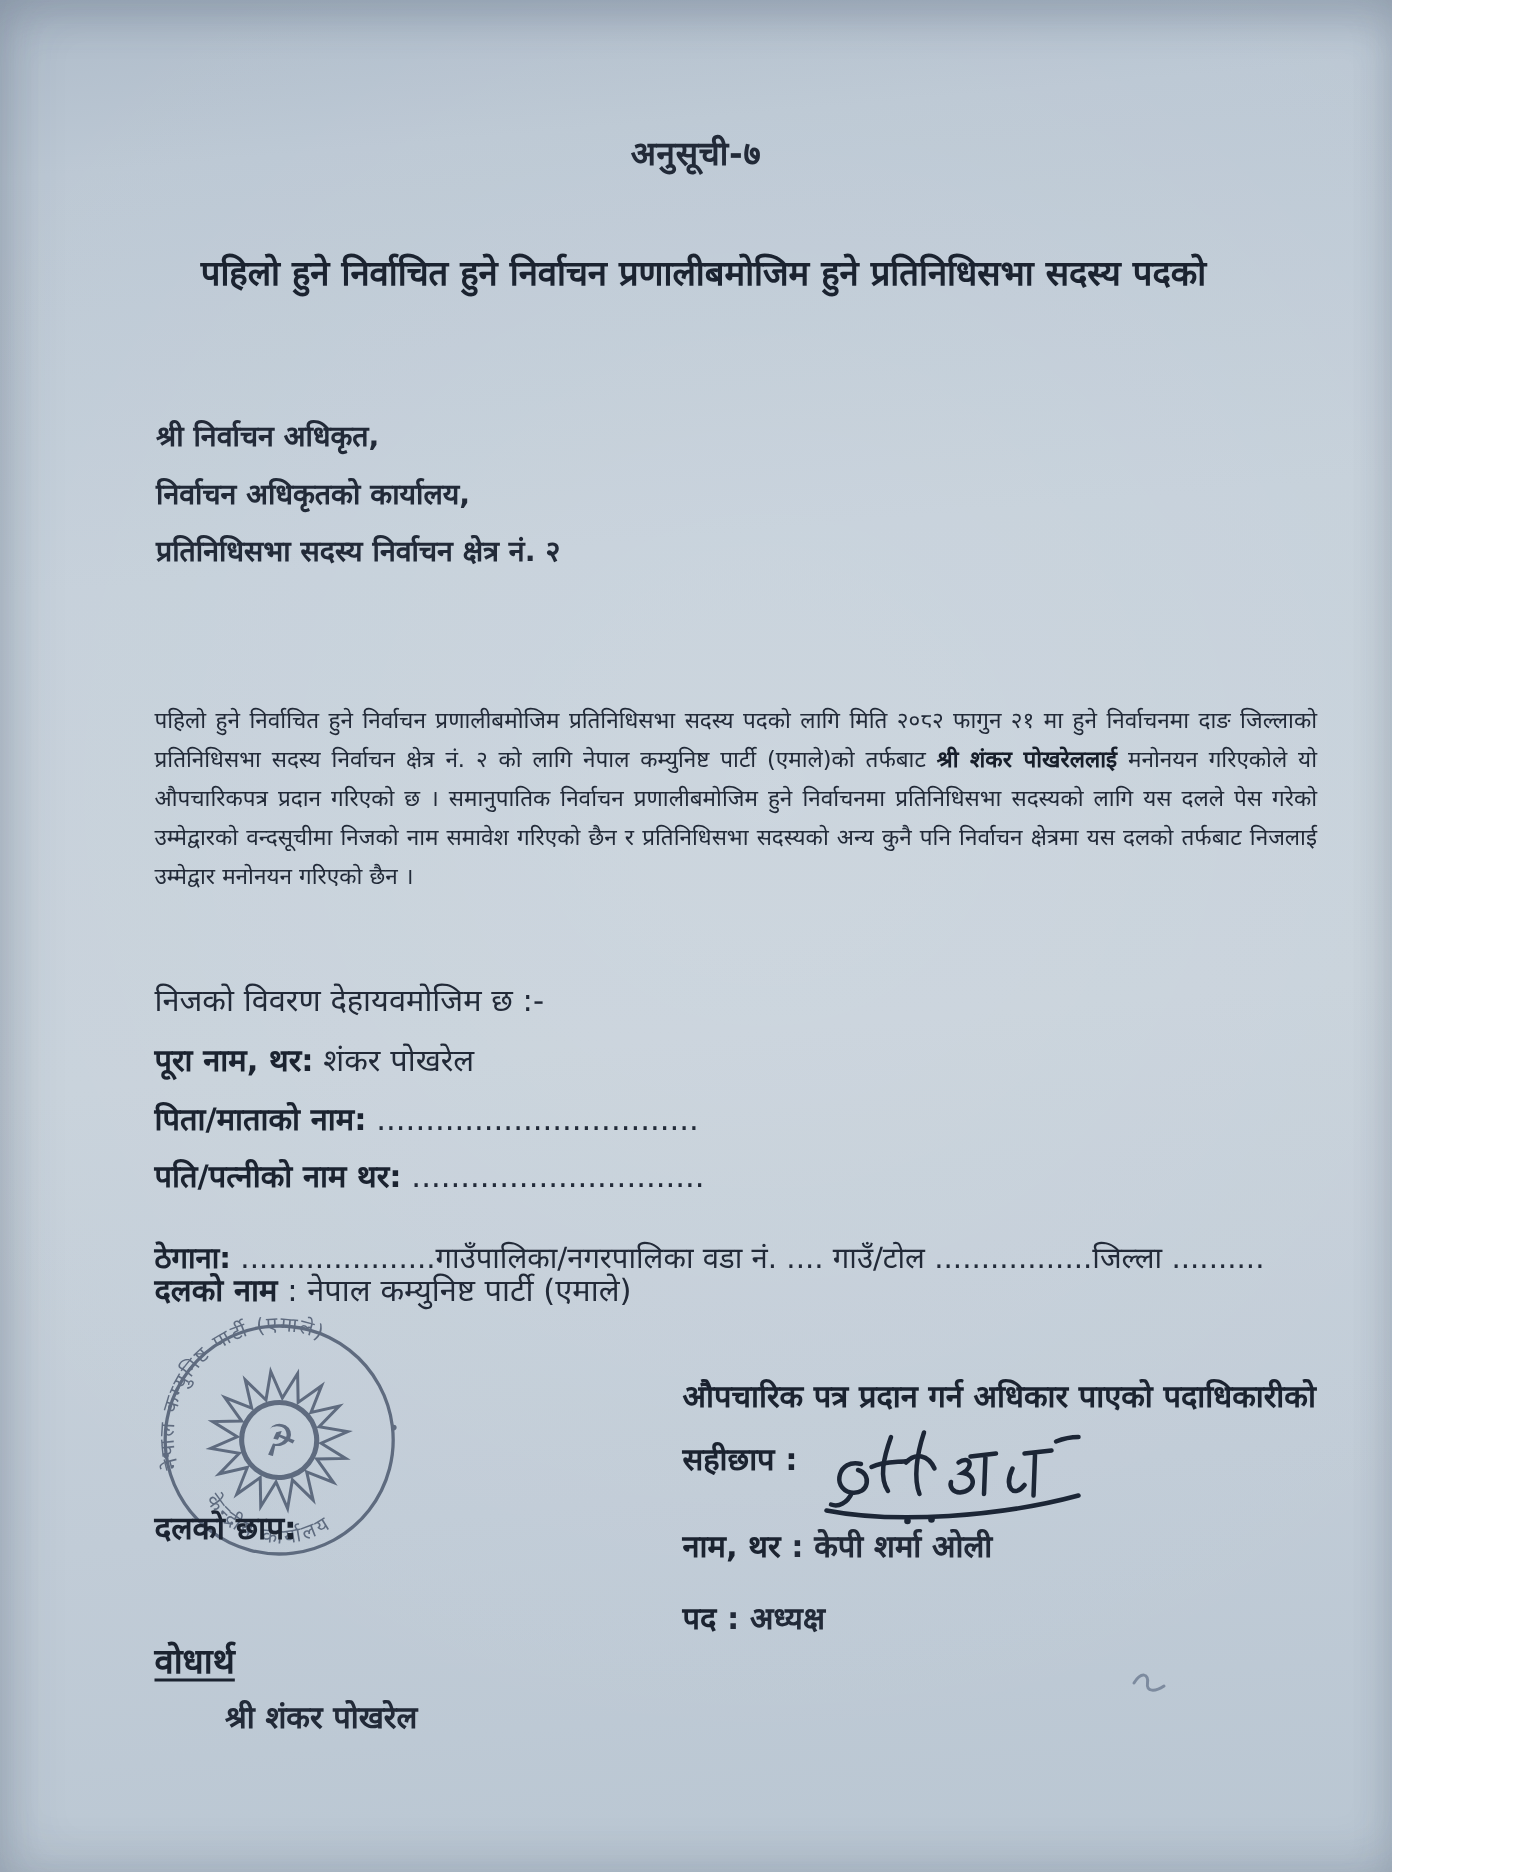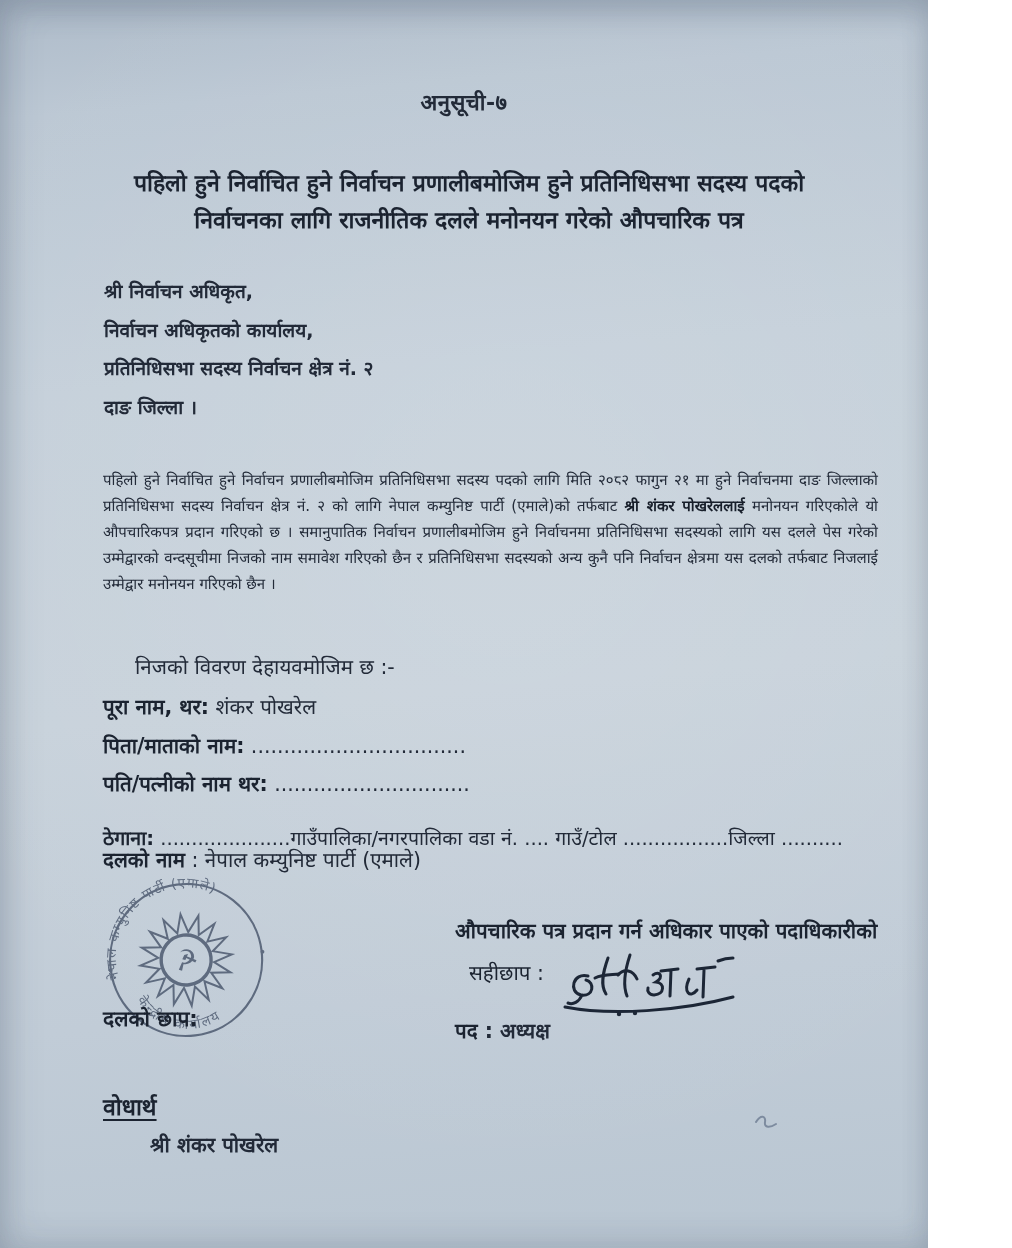--- a/index.html
+++ b/index.html
@@ -20,57 +20,55 @@
   .clause{position:absolute;top:127px;left:0;right:0;font-size:19px;}
   .doc-title{position:absolute;top:165px;left:70px;right:60px;font-size:23px;font-weight:700;line-height:37px;color:#1b2330;}
   .address{position:absolute;top:272px;left:104px;font-size:19px;line-height:38.5px;font-weight:600;}
   .body-para{
     position:absolute;top:452px;left:103px;right:50px;
     font-size:15px;line-height:26px;text-align:justify;font-weight:500;
   }
   .body-para .bold-name{font-weight:800;color:#171e2a;}
   .detail{position:absolute;left:103px;font-size:20.5px;font-weight:500;white-space:nowrap;}
   .detail .lbl{font-weight:700;color:#1b2330;}
-  .d-intro{top:652px;margin-left:32px;}
+  .d-intro{top:652px;}
   .d-name{top:692px;}
   .d-parents{top:731px;}
   .d-spouse{top:769px;}
   .d-addr{top:809px;right:18px;font-size:19.5px;margin-top:15px;}
   .d-party{top:845px;}
   .stamp-wrap{position:absolute;left:93px;top:866px;width:186px;height:186px;transform:rotate(-7deg);opacity:.82;}
   .stamp-caption{position:absolute;left:103px;top:1004px;font-size:21px;font-weight:700;color:#1b2330;}
   .sig-block{position:absolute;left:455px;top:916px;font-size:20.5px;}
   .sig-heading{font-weight:700;color:#1b2330;margin-bottom:14px;}
-  .sig-row{font-weight:400;color:#1b2330;height:58px;position:relative;margin-left:14px;}
+  .sig-row{font-weight:700;color:#1b2330;height:58px;position:relative;}
   .sig-svg{position:absolute;left:92px;top:-14px;}
   .sig-name{font-weight:700;color:#1b2330;margin-bottom:20px;}
   .sig-name .val,.sig-post .val{font-weight:600;color:#222a38;}
   .sig-post{font-weight:700;color:#1b2330;}
   .cc-label{position:absolute;left:103px;top:1090px;font-size:23px;font-weight:700;color:#1b2330;text-decoration:underline;text-underline-offset:4px;}
   .cc-name{position:absolute;left:103px;top:1130px;font-size:20.5px;font-weight:600;margin-left:47px;}
   .stray-mark{position:absolute;left:752px;top:1112px;opacity:.55;}
   svg text{font-family:"DejaVu Sans","Liberation Sans",sans-serif;}
 </style>
 </head>
 <body>
 
 <div class="page">
 
   <div class="annex center">अनुसूची-७</div>
 
   <div class="doc-title center">
     <div>पहिलो हुने निर्वाचित हुने निर्वाचन प्रणालीबमोजिम हुने प्रतिनिधिसभा सदस्य पदको</div>
-    <div>निर्वाचनका लागि राजनीतिक दलले मनोनयन गरेको औपचारिक पत्र</div>
   </div>
 
   <div class="address">
     <div>श्री निर्वाचन अधिकृत,</div>
     <div>निर्वाचन अधिकृतको कार्यालय,</div>
     <div>प्रतिनिधिसभा सदस्य निर्वाचन क्षेत्र नं. २</div>
-    <div>दाङ जिल्ला ।</div>
   </div>
 
   <p class="body-para"><span>पहिलो हुने निर्वाचित हुने निर्वाचन प्रणालीबमोजिम प्रतिनिधिसभा सदस्य पदको लागि मिति २०८२ फागुन २१ मा हुने निर्वाचनमा दाङ जिल्लाको प्रतिनिधिसभा सदस्य निर्वाचन क्षेत्र नं. २ को लागि नेपाल कम्युनिष्ट पार्टी (एमाले)को तर्फबाट </span><span class="bold-name">श्री शंकर पोखरेललाई</span><span> मनोनयन गरिएकोले यो औपचारिकपत्र प्रदान गरिएको छ । समानुपातिक निर्वाचन प्रणालीबमोजिम हुने निर्वाचनमा प्रतिनिधिसभा सदस्यको लागि यस दलले पेस गरेको उम्मेद्वारको वन्दसूचीमा निजको नाम समावेश गरिएको छैन र प्रतिनिधिसभा सदस्यको अन्य कुनै पनि निर्वाचन क्षेत्रमा यस दलको तर्फबाट निजलाई उम्मेद्वार मनोनयन गरिएको छैन ।</span></p>
 
   <div class="detail d-intro">निजको विवरण देहायवमोजिम छ :-</div>
   <div class="detail d-name"><span class="lbl">पूरा नाम, थर:</span><span> शंकर पोखरेल</span></div>
   <div class="detail d-parents"><span class="lbl">पिता/माताको नाम:</span><span> .................................</span></div>
   <div class="detail d-spouse"><span class="lbl">पति/पत्नीको नाम थर:</span><span> ..............................</span></div>
   <div class="detail d-addr"><span class="lbl">ठेगाना:</span><span> .....................गाउँपालिका/नगरपालिका वडा नं. .... गाउँ/टोल .................जिल्ला ..........</span></div>
   <div class="detail d-party"><span class="lbl">दलको नाम</span><span> : नेपाल कम्युनिष्ट पार्टी (एमाले)</span></div>
@@ -116,20 +114,21 @@
           <path d="M 143 26 L 142 53 M 136 25 L 154 23"></path>
           <path d="M 157 17 C 162 15, 168 14, 172 14"></path>
           <path d="M 4 63 C 50 72, 120 67, 172 53"></path>
         </g>
         <g fill="#1c2636">
           <circle cx="58" cy="70" r="2.2"></circle>
           <circle cx="74" cy="69" r="2.2"></circle>
         </g>
       </svg>
     </div>
+    <div class="sig-name"><span>नाम, थर</span><span class="val"> : केपी शर्मा ओली</span></div>
     <div class="sig-post"><span>पद</span><span class="val"> : अध्यक्ष</span></div>
   </div>
 
   <div class="cc-label">वोधार्थ</div>
   <div class="cc-name">श्री शंकर पोखरेल</div>
 
   <svg class="stray-mark" width="28" height="26" viewBox="0 0 28 26">
     <path d="M 4 10 C 9 2, 14 4, 13 10 C 12 16, 18 16, 24 12" fill="none" stroke="#4a5a74" stroke-width="2" stroke-linecap="round"></path>
   </svg>
 

